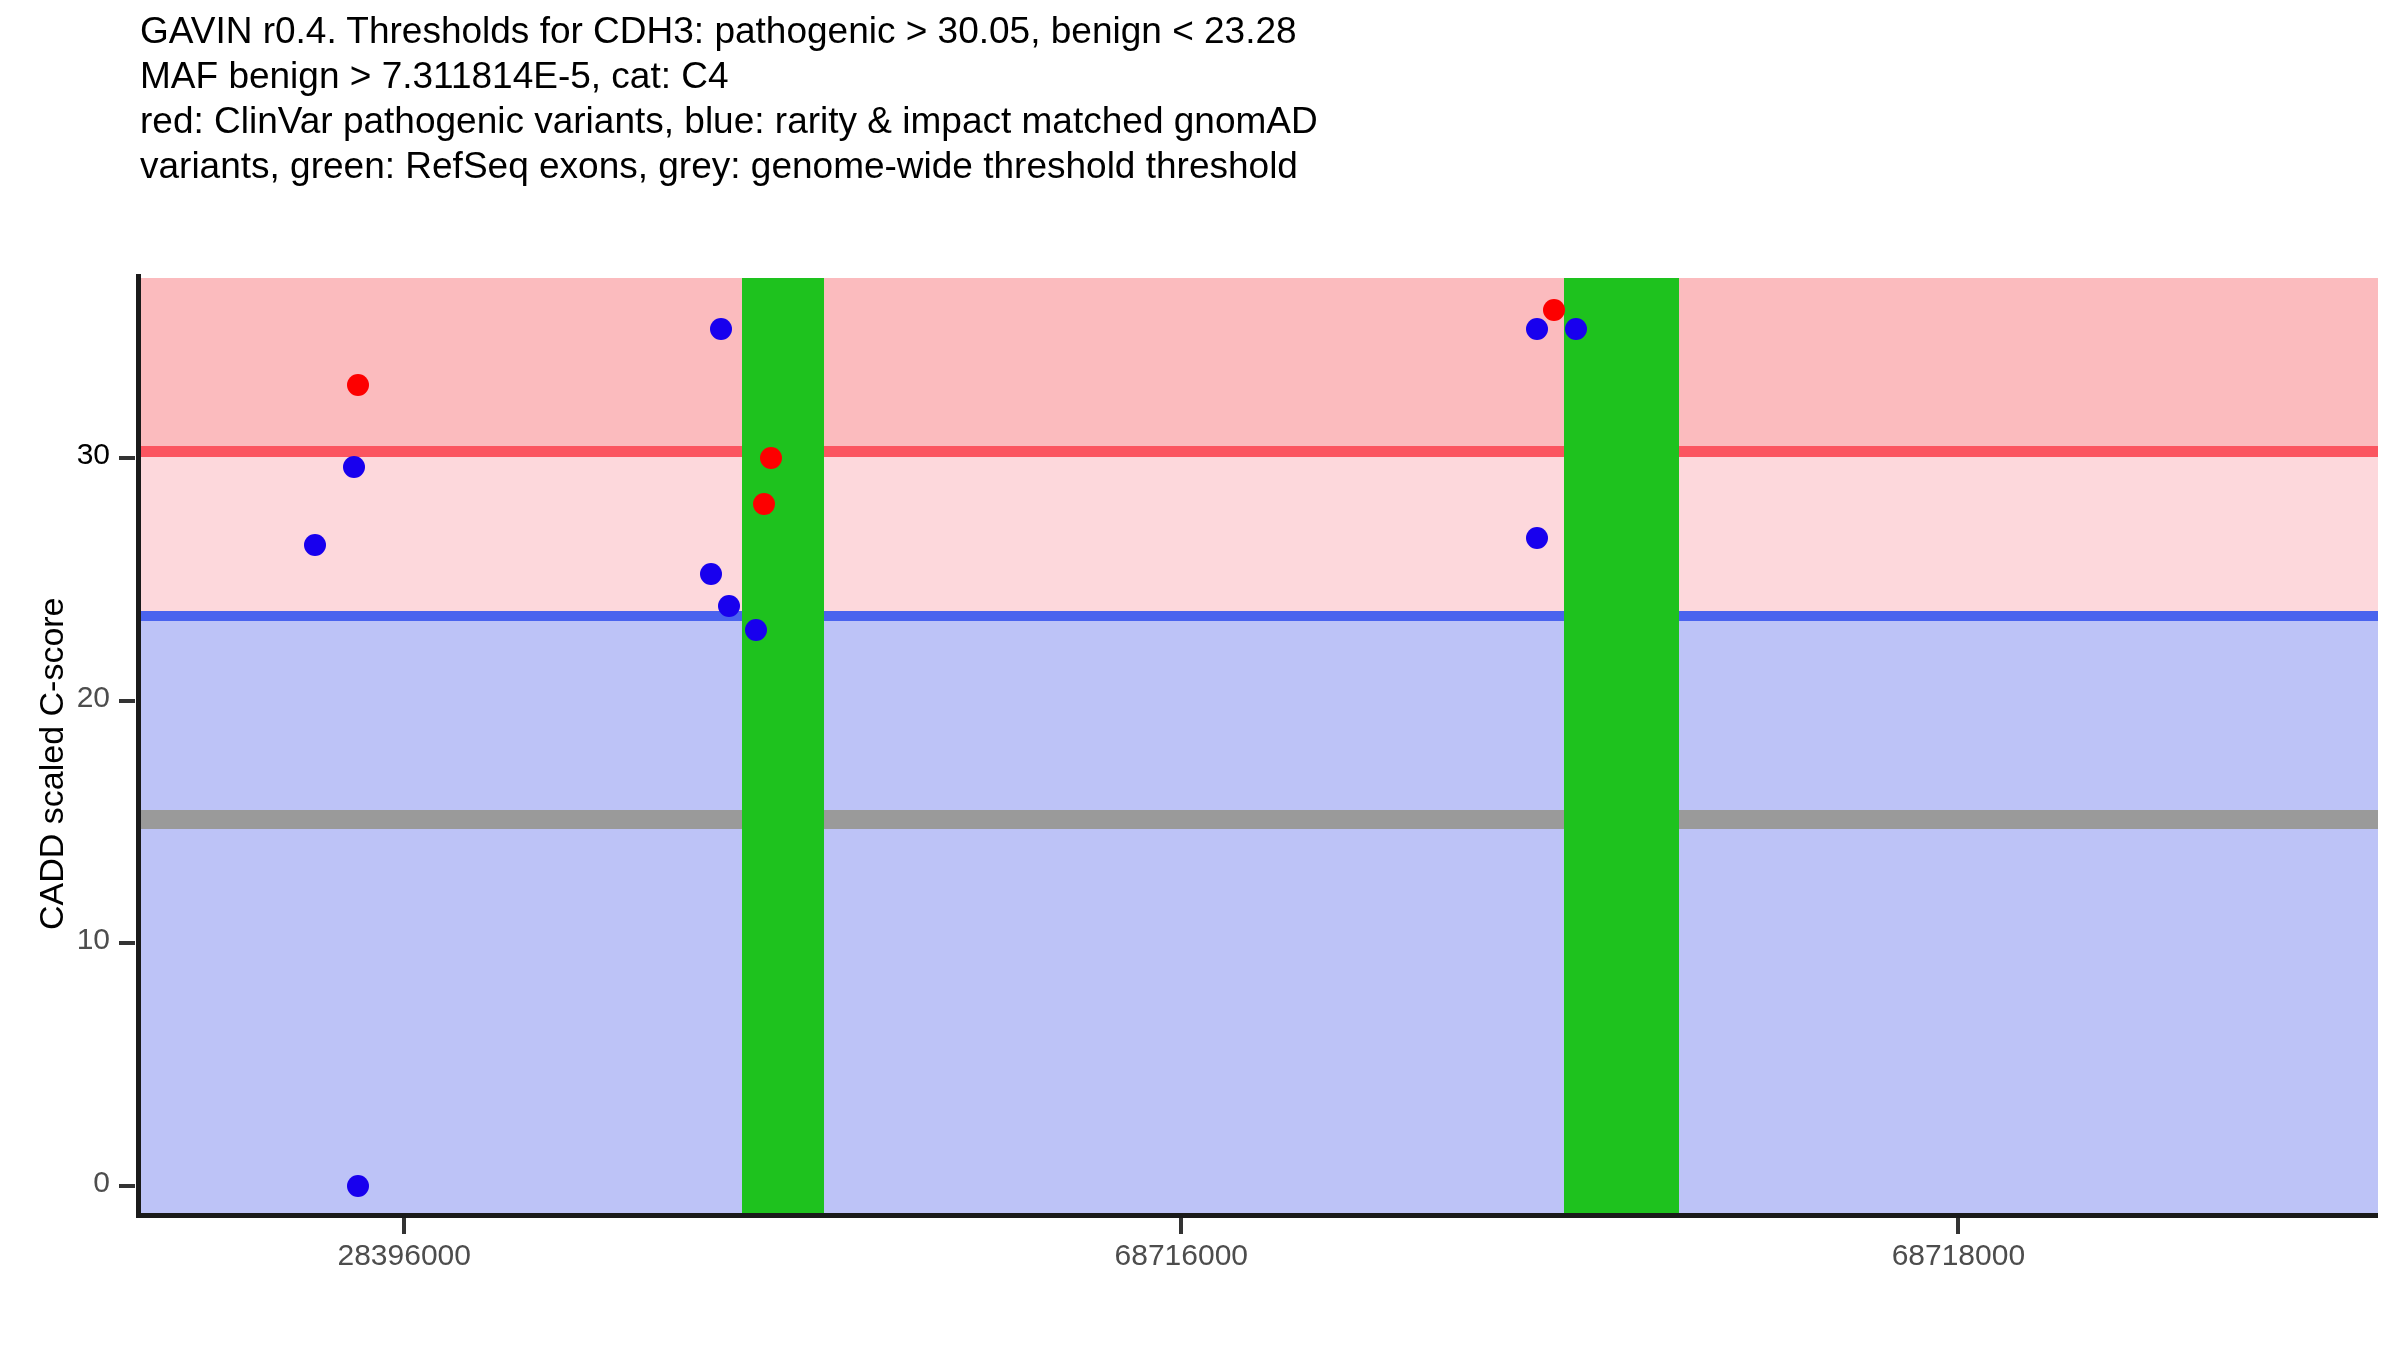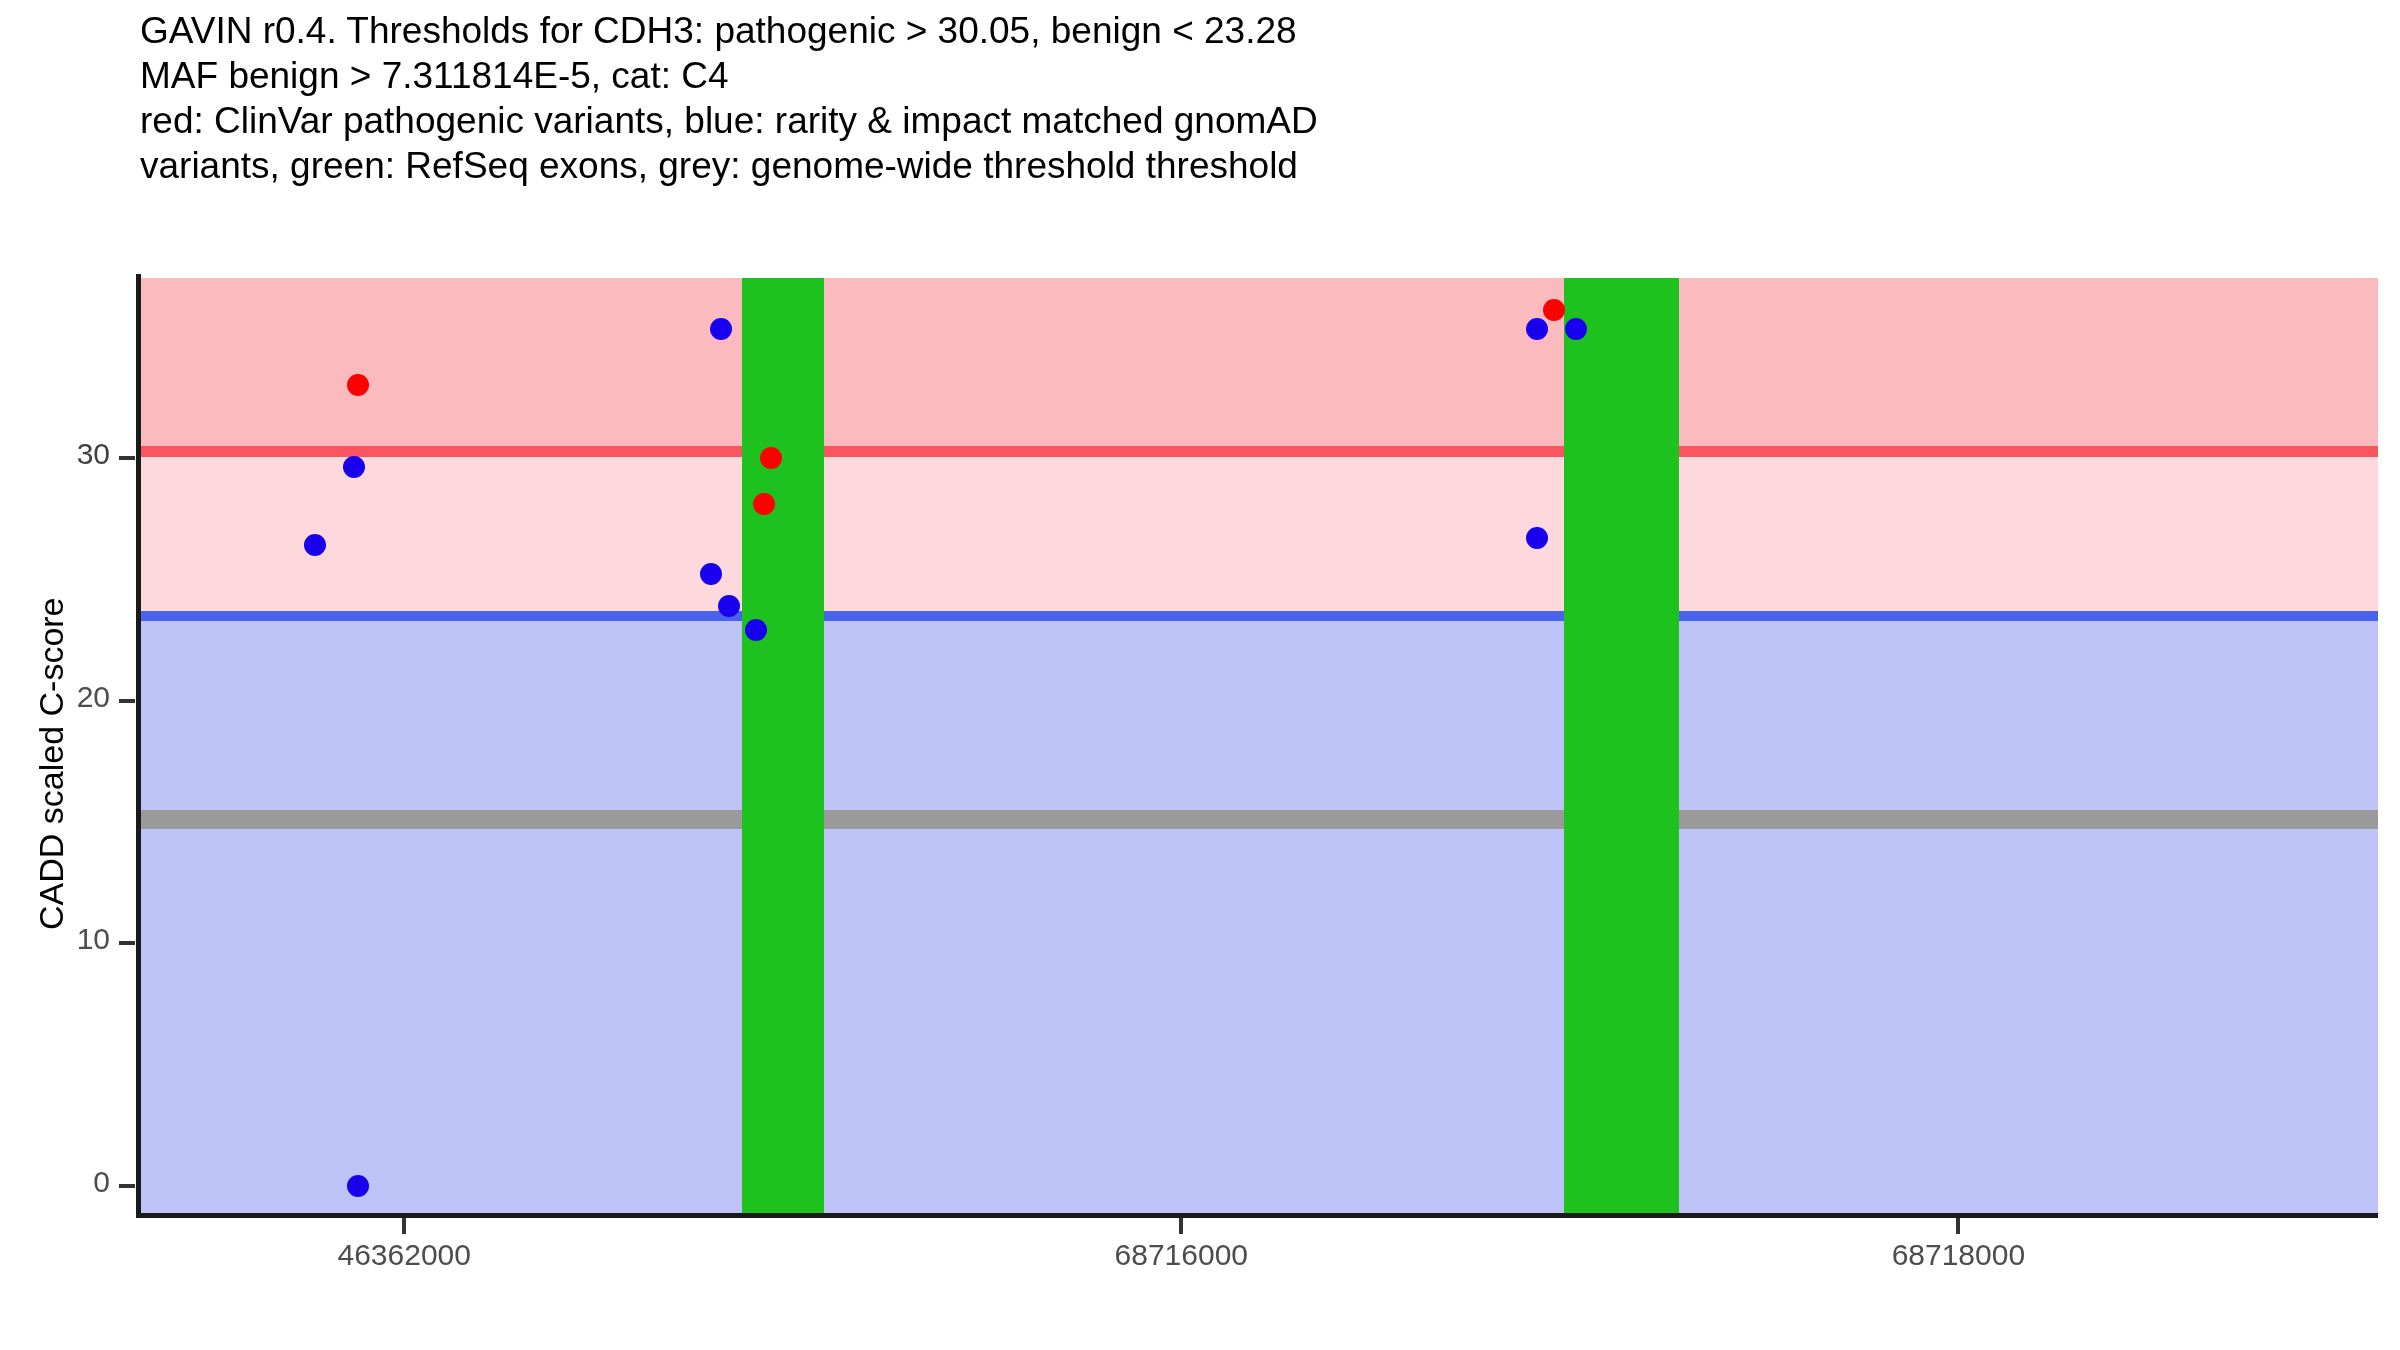--- a/index.html
+++ b/index.html
@@ -82,25 +82,25 @@
   <div class="axis-x"></div>
 
   <div id="y-ticks">
       <div class="ytick" style="top: 1184.29px;"></div>
       <div style="position: absolute; right: 2290px; top: 1165.29px; font-size: 30px; color: rgb(77, 77, 77); white-space: nowrap;">0</div>
       <div class="ytick" style="top: 941.429px;"></div>
       <div style="position: absolute; right: 2290px; top: 922.429px; font-size: 30px; color: rgb(77, 77, 77); white-space: nowrap;">10</div>
       <div class="ytick" style="top: 698.571px;"></div>
       <div style="position: absolute; right: 2290px; top: 679.571px; font-size: 30px; color: rgb(77, 77, 77); white-space: nowrap;">20</div>
       <div class="ytick" style="top: 455.714px;"></div>
-      <div style="position: absolute; right: 2290px; top: 436.714px; font-size: 30px; color: #404040; white-space: nowrap;">30</div>
+      <div style="position: absolute; right: 2290px; top: 436.714px; font-size: 30px; color: #000000; white-space: nowrap;">30</div>
     </div>
   <div id="x-ticks">
       <div class="xtick" style="left: 402.208px;"></div>
-      <div class="xtick-label" style="left: 404.208px;">46362000</div>
+      <div class="xtick-label" style="left: 404.208px;">28396000</div>
       <div class="xtick" style="left: 1179.29px;"></div>
       <div class="xtick-label" style="left: 1181.29px;">68716000</div>
       <div class="xtick" style="left: 1956.38px;"></div>
       <div class="xtick-label" style="left: 1958.38px;">68718000</div>
     </div>
 
   <div class="axis-title-y">CADD scaled C-score</div>
 
 </div>
 

